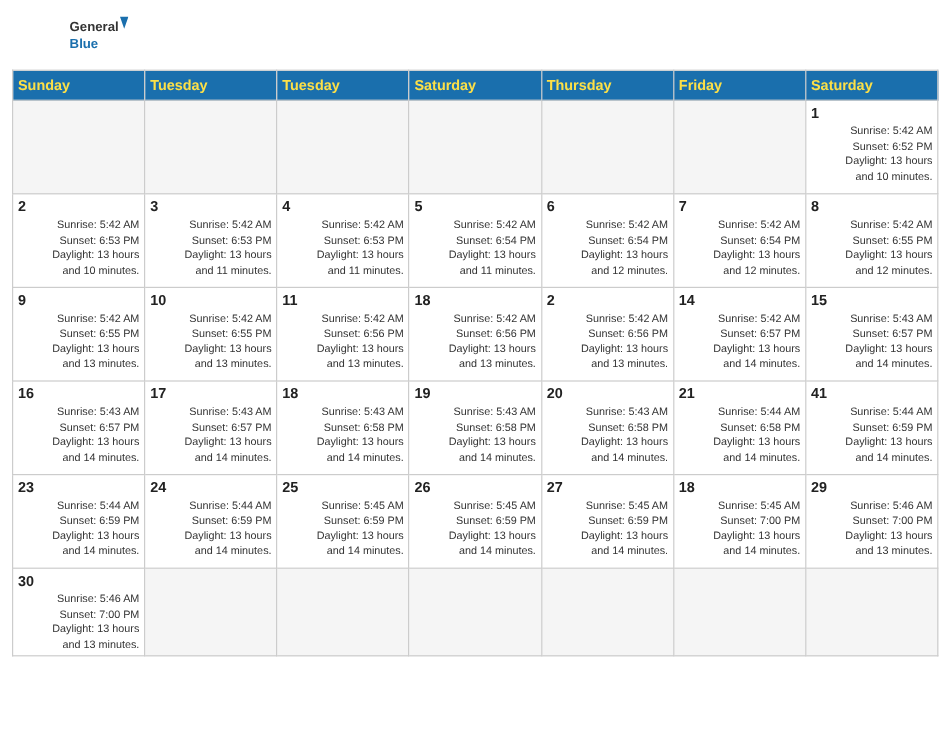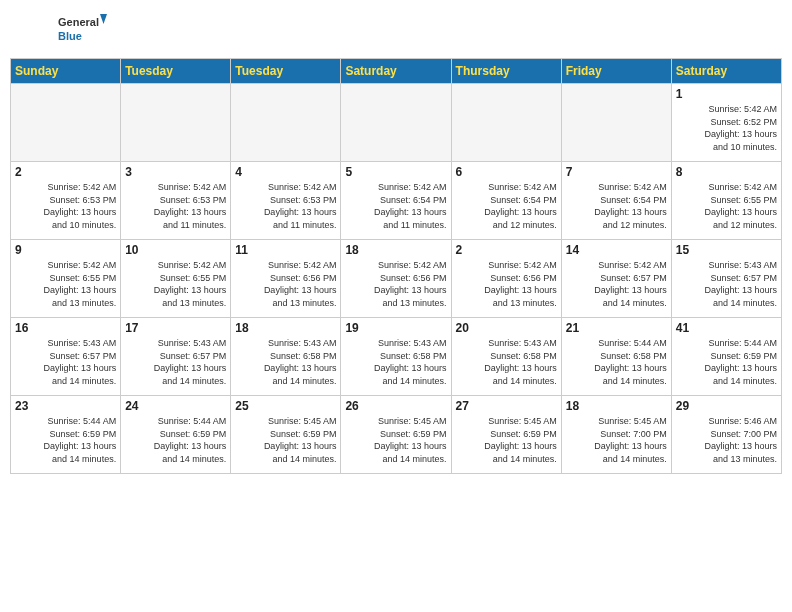--- a/index.html
+++ b/index.html
@@ -320,14 +320,29 @@
 and 14 minutes.</div>
         </td>
         <td>
           <span class="day-num">29</span>
           <div class="day-info" style="white-space: pre-line;">Sunrise: 5:46 AM
 Sunset: 7:00 PM
 Daylight: 13 hours
 and 13 minutes.</div>
         </td>
       </tr>
+      <tr class="last-row">
+        <td>
+          <span class="day-num">30</span>
+          <div class="day-info" style="white-space: pre-line;">Sunrise: 5:46 AM
+Sunset: 7:00 PM
+Daylight: 13 hours
+and 13 minutes.</div>
+        </td>
+        <td class="gray"></td>
+        <td class="gray"></td>
+        <td class="gray"></td>
+        <td class="gray"></td>
+        <td class="gray"></td>
+        <td class="gray"></td>
+      </tr>
     </tbody>
 </table>
 
 </body></html>

